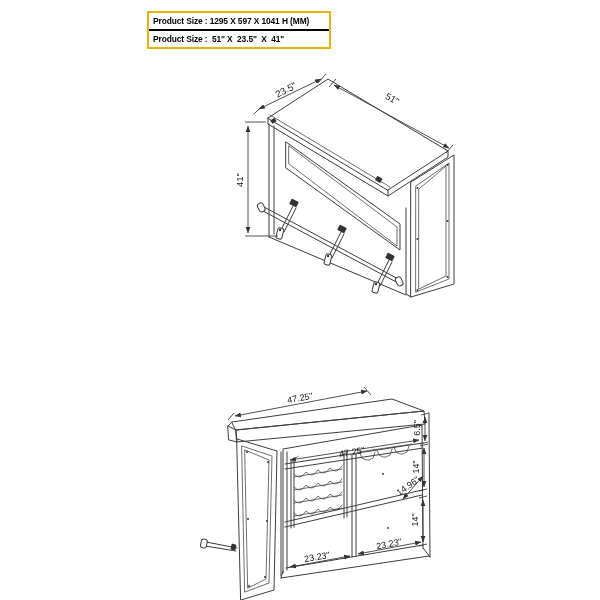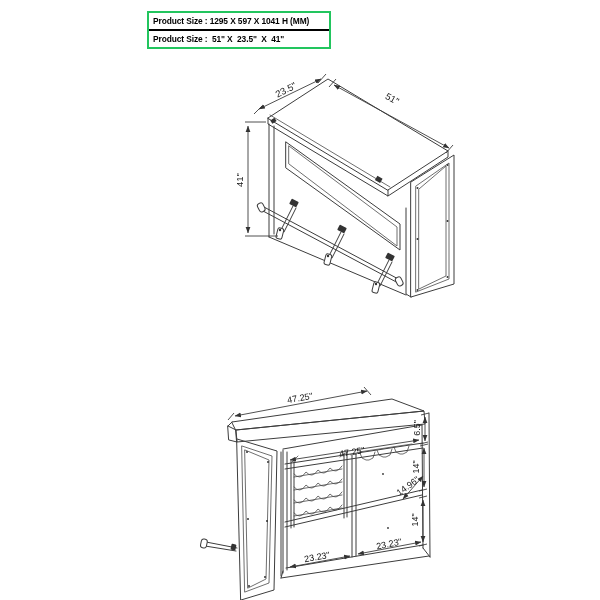--- a/index.html
+++ b/index.html
@@ -1,19 +1,19 @@
 <!DOCTYPE html>
 <html><head>
 <meta charset="utf-8">
 <style>
   html,body{margin:0;padding:0;}
   body{width:600px;height:600px;background:#ffffff;position:relative;overflow:hidden;
        font-family:"Liberation Sans",sans-serif;}
   .size-table{position:absolute;left:147px;top:11px;width:184px;box-sizing:border-box;
-       border:2px solid #22c55e;background:#fff;}
+       border:2px solid #eab308;background:#fff;}
   .size-row{font-weight:bold;font-size:8.4px;line-height:14px;padding:1px 4px;
        white-space:pre;color:#000;letter-spacing:-0.1px;}
   .size-row:first-child{border-bottom:2px solid #000;}
   svg{position:absolute;left:0;top:0;}
   .ln{fill:none;stroke:#3d3d3d;stroke-width:1;stroke-linejoin:round;stroke-linecap:round;}
   .thin{fill:none;stroke:#4a4a4a;stroke-width:0.8;stroke-linejoin:round;stroke-linecap:round;}
   .dim{fill:none;stroke:#3d3d3d;stroke-width:0.9;}
   .lbl{fill:#161616;font-size:9.5px;font-family:"Liberation Sans",sans-serif;text-anchor:middle;}
   .lbl-s{fill:#161616;font-size:9px;font-family:"Liberation Sans",sans-serif;text-anchor:middle;}
   .dk{fill:#333;stroke:none;}

